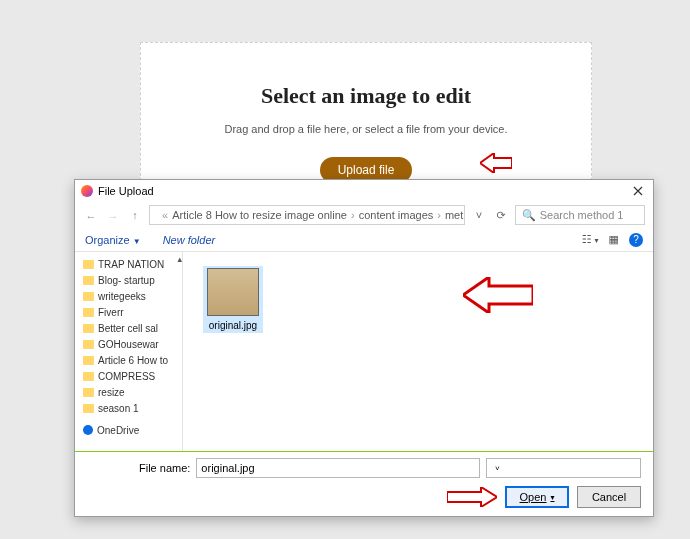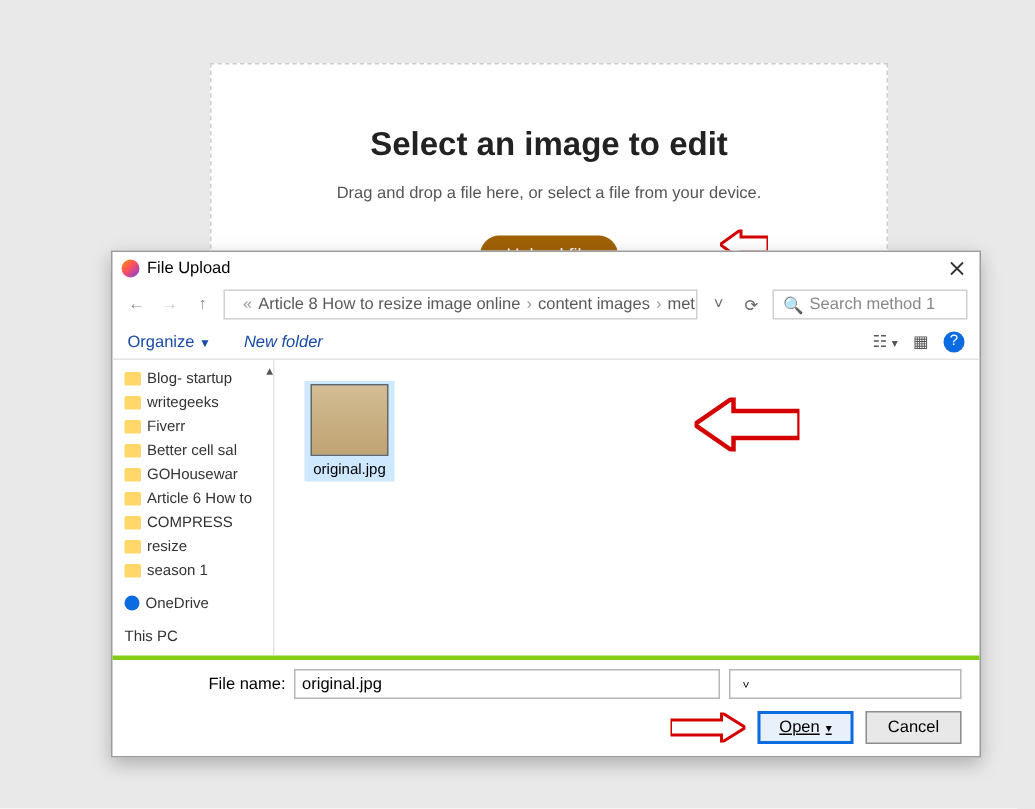--- a/index.html
+++ b/index.html
@@ -17,21 +17,21 @@
     position: absolute;
     left: 140px;
     top: 42px;
     width: 452px;
     height: 320px;
     background: #fff;
     border: 1px dashed #cfcfcf;
     text-align: center;
     padding-top: 40px;
   }
-  .page-title { font-size: 22px; font-weight: 700; color: #222; }
+  .page-title { font-size: 22px; font-weight: 700; color: #222; font-family: Liberation Serif, serif; }
   .page-sub { font-size: 11px; color: #555; margin-top: 14px; }
   .upload-btn {
     display: inline-block;
     margin-top: 22px;
     background: #a16207;
     color: #fff;
     font-size: 12px;
     padding: 6px 18px;
     border-radius: 16px;
     cursor: pointer;
@@ -40,21 +40,21 @@
     position: absolute;
     left: 480px;
     top: 153px;
     width: 32px; height: 20px;
     pointer-events: none;
   }
   
   .dialog {
     position: absolute;
     left: 74px;
-    top: 167px;
+    top: 179px;
     width: 580px;
     height: 338px;
     background: #fff;
     border: 1px solid #9b9b9b;
     box-shadow: 0 4px 12px rgba(0,0,0,0.25);
     display: flex;
     flex-direction: column;
   }
   .titlebar {
     height: 22px;
@@ -173,21 +173,21 @@
     border: 1px solid #c9c9c9;
     background: #fff;
     display:flex;align-items:center;justify-content:center;
   }
   .thumb.sel { background:#cde8ff; padding:2px 4px; }
   .thumb .lbl { font-size:10px; margin-top:4px; }
   .pic.p1::after{content:"";width:20px;height:6px;border:1px solid #000;}
   .pic.p2{background:linear-gradient(#d3bd93,#bfa373);border-color:#666;}
   .arrow2 { position:absolute; right:120px; top:25px; width:70px;height:36px; pointer-events:none;}
   .footer {
-    border-top: 3px solid #84cc16;
+    border-top: 1px solid #84cc16;
     padding: 6px 12px 8px 64px;
   }
   .fn-row { display:flex; align-items:center; gap:6px; }
   .fn-label{font-size:11px; white-space:nowrap;}
   .fn-input{flex:1;border:1px solid #b7b7b7;height:20px;padding:0 4px;font-size:11px;}
   .types { border:1px solid #b7b7b7;height:20px;font-size:10px;padding:0 4px; width:155px;display:flex;align-items:center; white-space:nowrap; overflow:hidden;}
   .btn-row{margin-top:8px;display:flex;justify-content:flex-end;gap:8px;align-items:center;}
   .fbtn{height:22px;min-width:64px;border:1px solid #8d8d8d;background:#e8e8e8;font-size:11px;cursor:pointer;display:flex;align-items:center;justify-content:center;}
   .fbtn.open{border:2px solid #0b6be0;background:#e8f0fb;text-decoration:underline;}
   .drop{font-size:8px;margin-left:4px;}
@@ -247,20 +247,24 @@
       <span>▦</span>
       <div class="help">?</div>
     </div>
   </div>
 
   <div class="body">
     <div class="tree">
       <div class="tree-scroll">
         <div class="tnode">
             <div class="ficon"></div>
+            <span>TRAP NATION</span>
+          </div>
+        <div class="tnode">
+            <div class="ficon"></div>
             <span>Blog- startup</span>
           </div>
         <div class="tnode">
             <div class="ficon"></div>
             <span>writegeeks</span>
           </div>
         <div class="tnode">
             <div class="ficon"></div>
             <span>Fiverr</span>
           </div>

